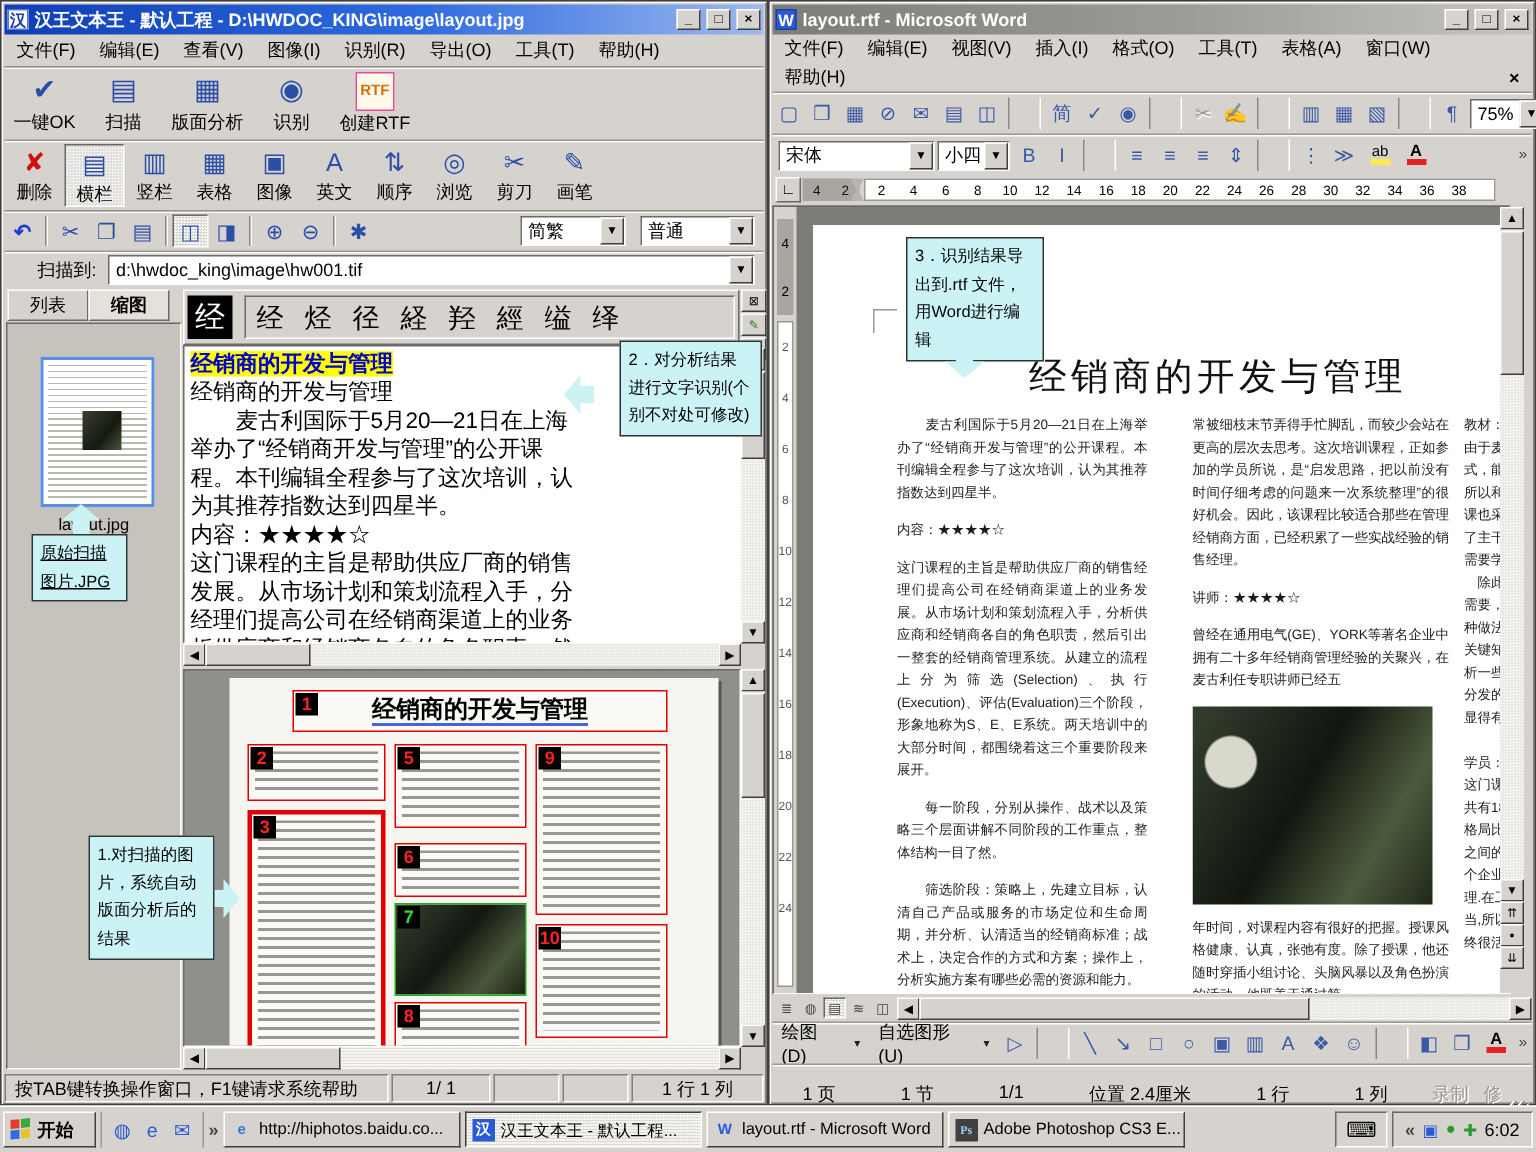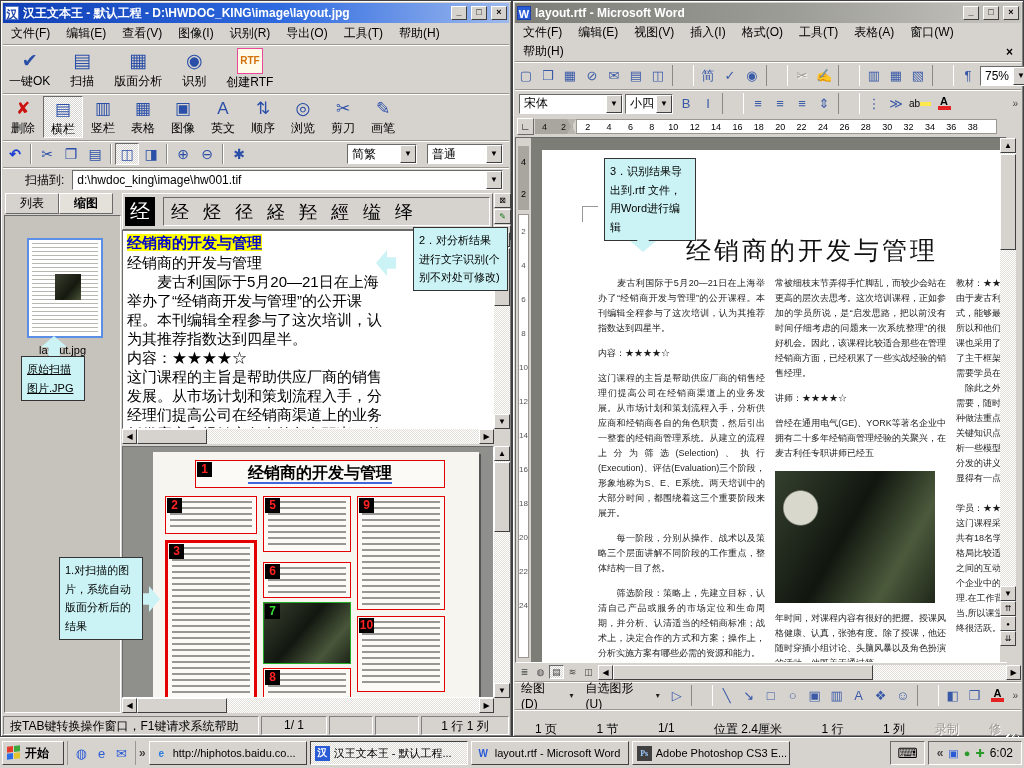--- a/index.html
+++ b/index.html
@@ -470,21 +470,21 @@
         <span class="tb-ic sep">
           <span></span>
         </span>
         <span class="tb-ic">
           <span>⋮</span>
         </span>
         <span class="tb-ic">
           <span>≫</span>
         </span>
       </div>
-    <span class="tb-ic" style="flex-direction:row;line-height:9px;font-size:10px;color:#000;">
+    <span class="tb-ic" style="flex-direction:column;line-height:9px;font-size:10px;color:#000;">
         <span>ab</span>
         <span style="display:block;width:13px;height:4px;background:#ffe94a;"></span>
       </span>
     <span class="tb-ic" style="flex-direction:column;line-height:9px;font-size:11px;color:#000;font-weight:bold;">
         <span>A</span>
         <span style="display:block;width:13px;height:4px;background:#e42222;"></span>
       </span>
     <span style="font-size:10px;padding:0 3px;color:#444;margin-left:auto;">»</span>
   </div>
 
@@ -550,21 +550,21 @@
       <div style="position:absolute;left:50px;top:84px;width:440px;text-align:center;font-family:'DejaVu Serif',serif;font-size:25px;letter-spacing:3px;color:#111;">经销商的开发与管理</div>
       <div style="position:absolute;left:56px;top:126px;display:flex;gap:10px;height:396px;overflow:hidden;">
         <div style="width:167px;overflow:hidden;">
 
         <p class="docp">　　麦古利国际于5月20—21日在上海举办了“经销商开发与管理”的公开课程。本刊编辑全程参与了这次培训，认为其推荐指数达到四星半。</p>
             <p class="docp">内容：★★★★☆</p>
             <p class="docp">这门课程的主旨是帮助供应厂商的销售经理们提高公司在经销商渠道上的业务发展。从市场计划和策划流程入手，分析供应商和经销商各自的角色职责，然后引出一整套的经销商管理系统。从建立的流程上分为筛选(Selection)、执行(Execution)、评估(Evaluation)三个阶段，形象地称为S、E、E系统。两天培训中的大部分时间，都围绕着这三个重要阶段来展开。</p>
             <p class="docp">　　每一阶段，分别从操作、战术以及策略三个层面讲解不同阶段的工作重点，整体结构一目了然。</p>
             <p class="docp">　　筛选阶段：策略上，先建立目标，认清自己产品或服务的市场定位和生命周期，并分析、认清适当的经销商标准；战术上，决定合作的方式和方案；操作上，分析实施方案有哪些必需的资源和能力。</p>
           </div>
-        <div style="width:171px;overflow:hidden;">
+        <div style="width:171px;overflow:hidden;margin-left:20px;">
           <div>
               <p class="docp">常被细枝末节弄得手忙脚乱，而较少会站在更高的层次去思考。这次培训课程，正如参加的学员所说，是“启发思路，把以前没有时间仔细考虑的问题来一次系统整理”的很好机会。因此，该课程比较适合那些在管理经销商方面，已经积累了一些实战经验的销售经理。</p>
               <p class="docp">讲师：★★★★☆</p>
               <p class="docp">曾经在通用电气(GE)、YORK等著名企业中拥有二十多年经销商管理经验的关聚兴，在麦古利任专职讲师已经五</p>
             </div>
           <div style="width:160px;height:132px;margin:2px 0 8px;background:linear-gradient(120deg,#35402e,#11160f 45%,#4c5a3c 75%,#20281a),radial-gradient(circle at 16% 28%,#d8d8cc 0 10%,transparent 11%);background-blend-mode:lighten;"></div>
           <div>
               <p class="docp">年时间，对课程内容有很好的把握。授课风格健康、认真，张弛有度。除了授课，他还随时穿插小组讨论、头脑风暴以及角色扮演的活动，他既善于通过简</p>
             </div>
         </div>
@@ -690,21 +690,21 @@
   <div class="abs" style="left:2px;right:2px;top:708px;height:40px;border-top:1px solid #9a9790;box-shadow:inset 0 1px 0 #fff;display:flex;align-items:center;font-size:12px;">
     <div style="display:flex;flex:1;justify-content:space-between;padding:0 30px 0 20px;">
 
     <span class="wpane">1 页</span>
         <span class="wpane">1 节</span>
         <span class="wpane">1/1</span>
         <span class="wpane">位置 2.4厘米</span>
         <span class="wpane">1 行</span>
         <span class="wpane">1 列</span>
       </div>
-    <div style="display:flex;gap:30px;padding-right:20px;">
+    <div style="display:flex;gap:10px;padding-right:20px;">
 
     <span class="wpane gray">录制</span>
         <span class="wpane gray">修</span>
       </div>
     <div class="grip"></div>
   </div>
 </div>
 
 <div class="abs" style="left:0;top:737px;width:1024px;height:31px;background:#d6d3ce;border-top:1px solid #fff;display:flex;align-items:center;gap:3px;padding:0 2px;z-index:50;">
   <div class="task" style="width:62px;font-weight:bold;font-size:12px;">

